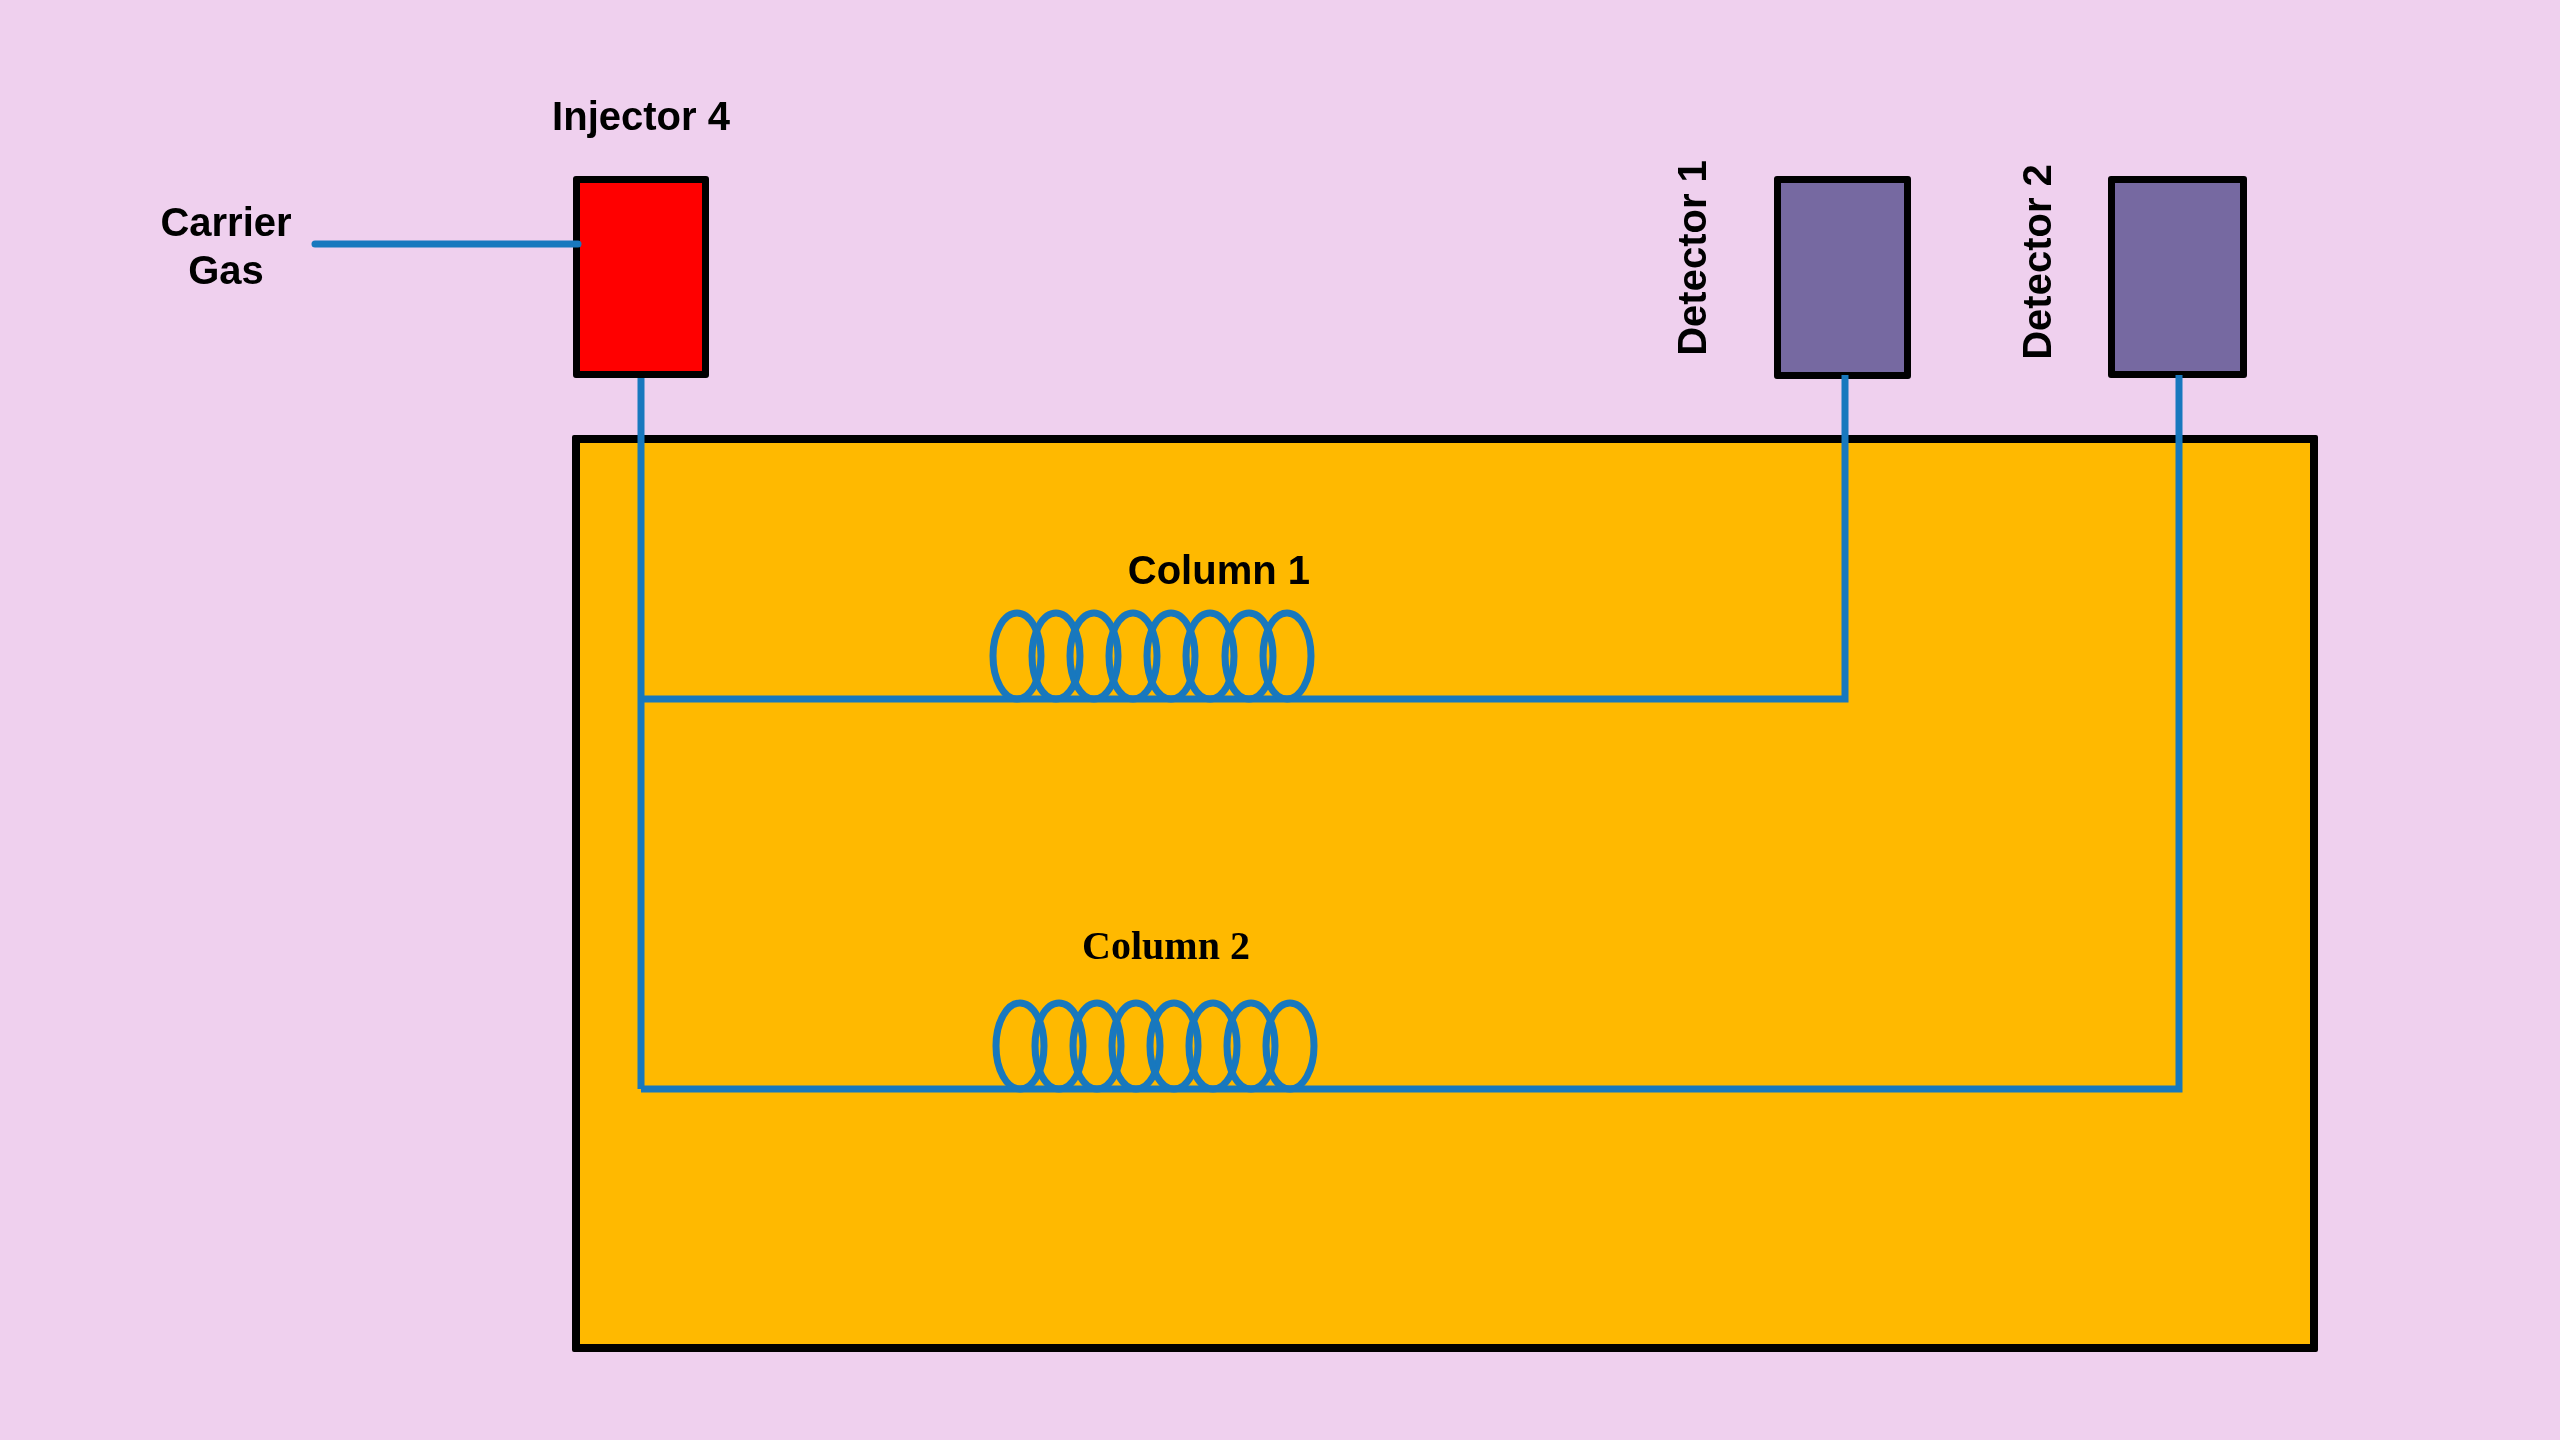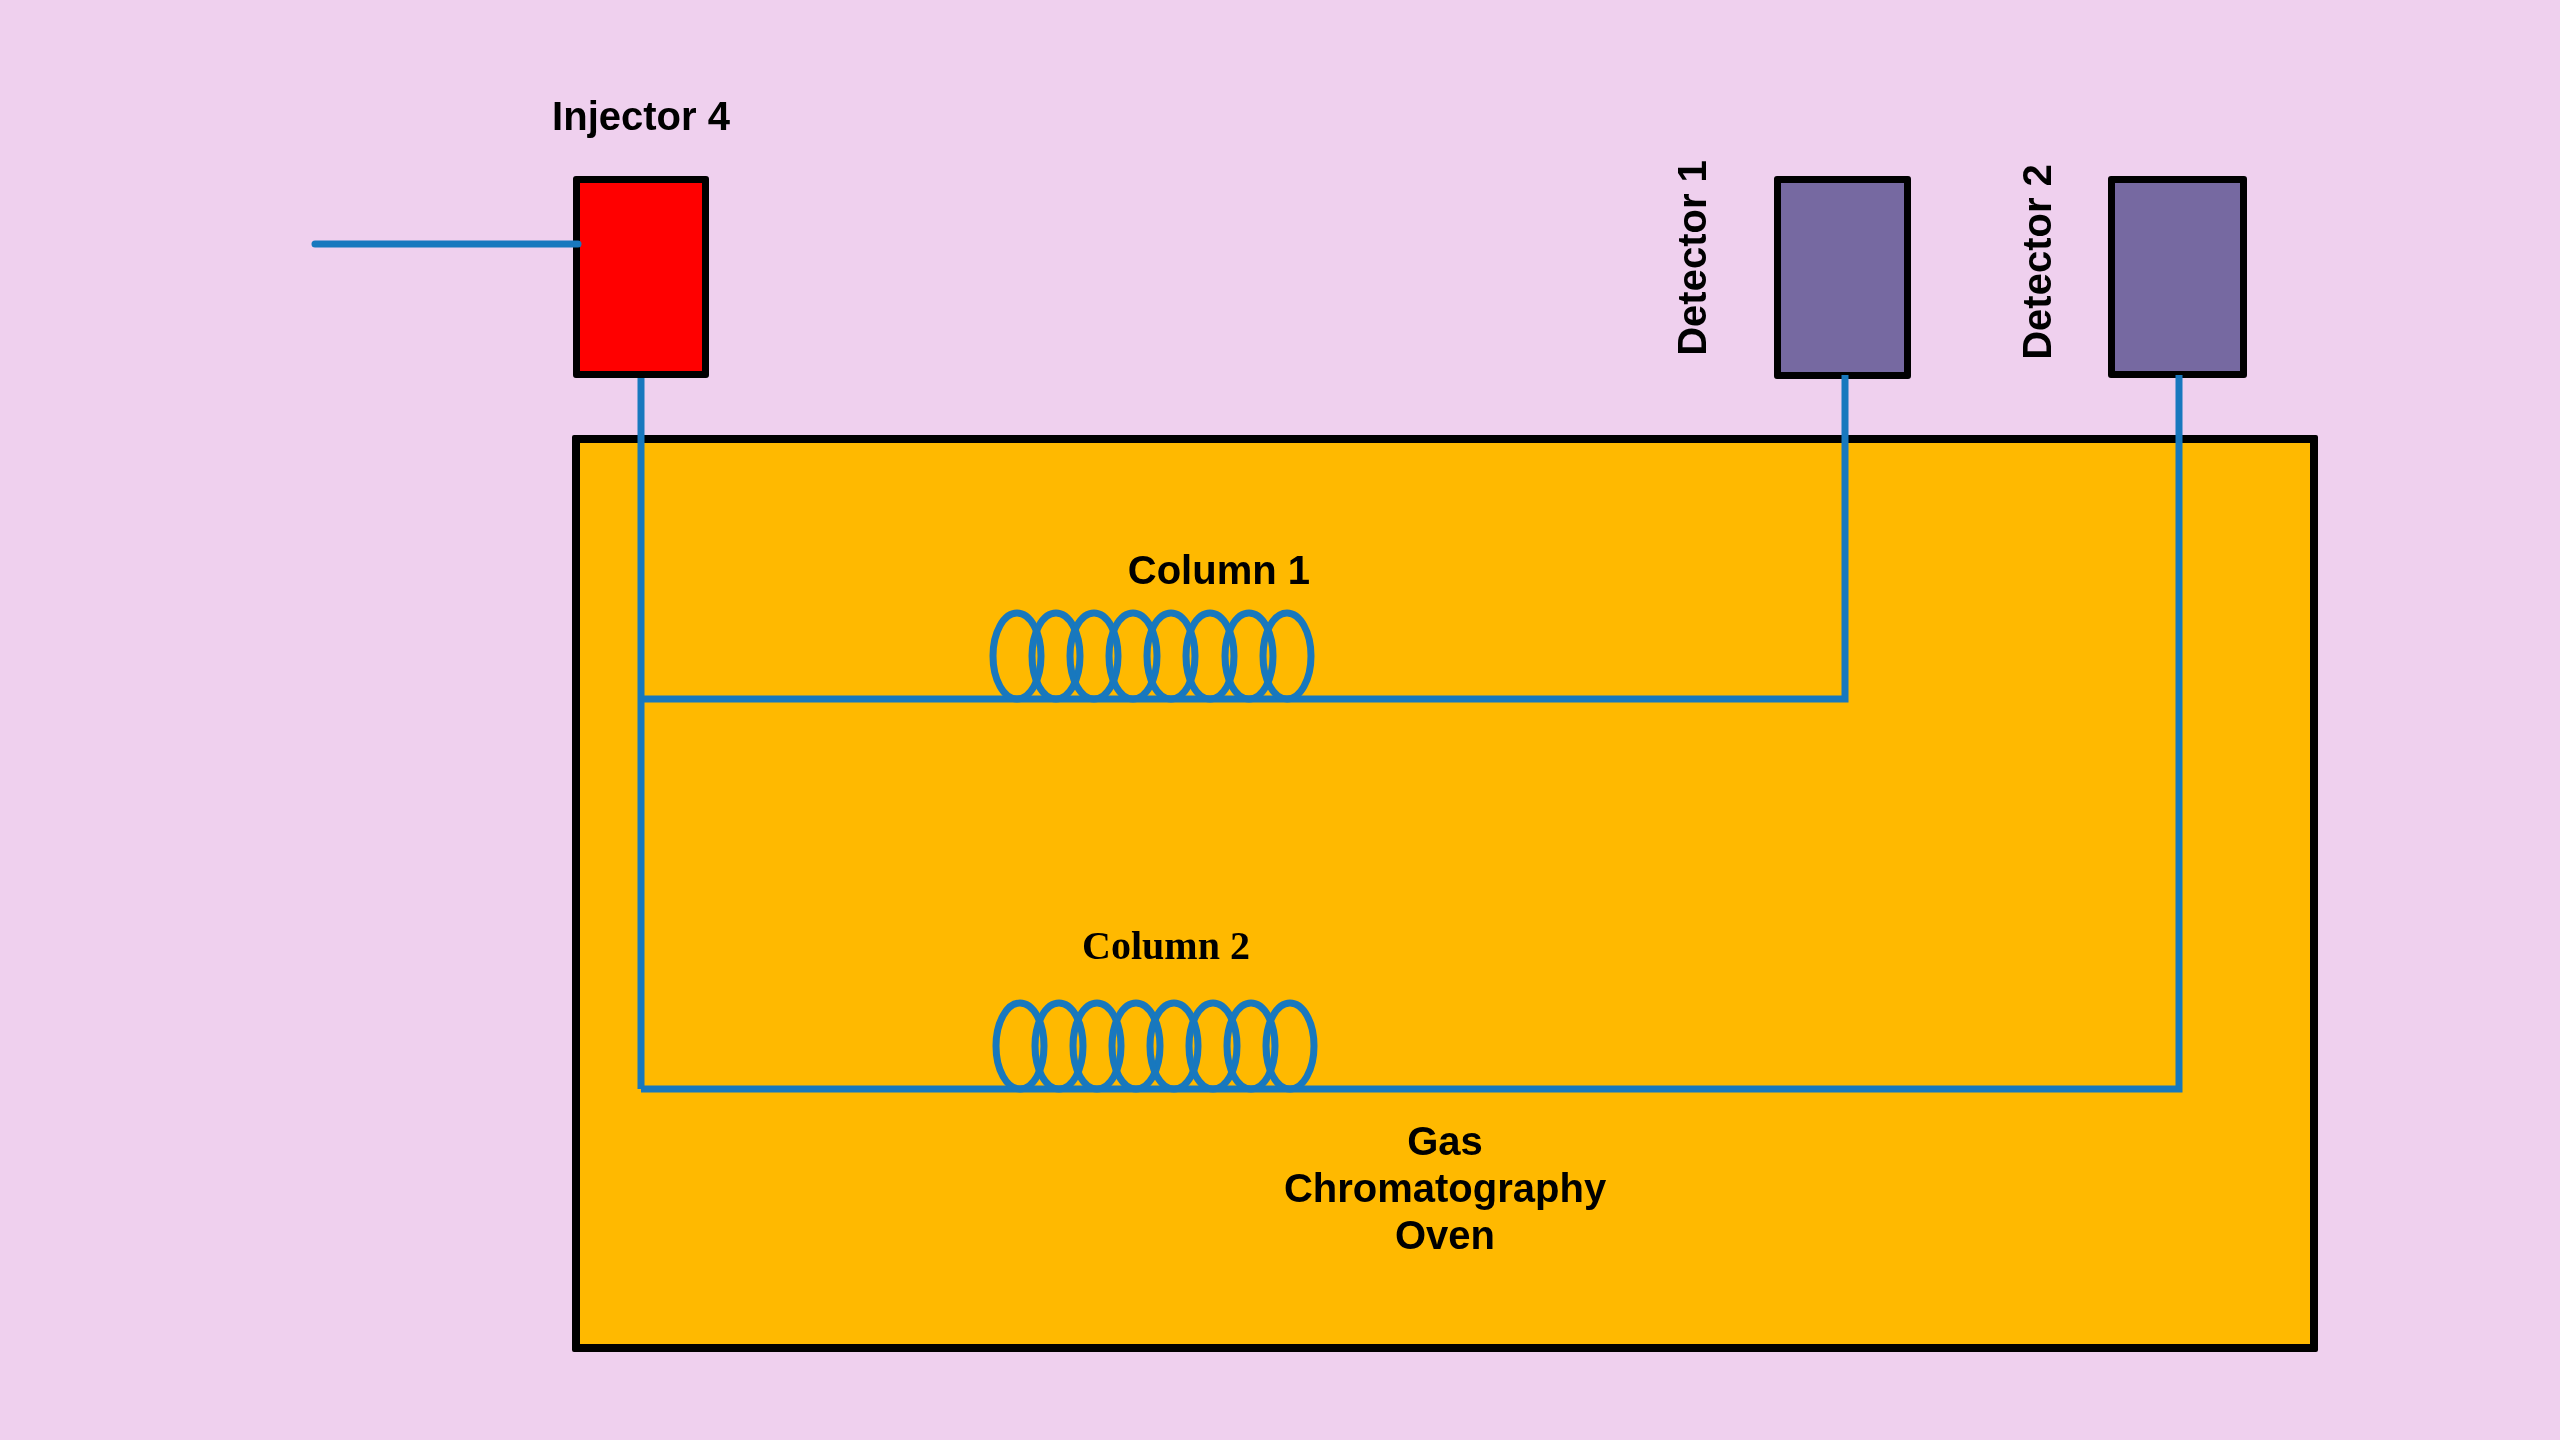--- a/index.html
+++ b/index.html
@@ -124,27 +124,27 @@
       <ellipse class="coil" cx="1059" cy="1046" rx="24" ry="43"></ellipse>
       <ellipse class="coil" cx="1097" cy="1046" rx="24" ry="43"></ellipse>
       <ellipse class="coil" cx="1136" cy="1046" rx="24" ry="43"></ellipse>
       <ellipse class="coil" cx="1174" cy="1046" rx="24" ry="43"></ellipse>
       <ellipse class="coil" cx="1213" cy="1046" rx="24" ry="43"></ellipse>
       <ellipse class="coil" cx="1251" cy="1046" rx="24" ry="43"></ellipse>
       <ellipse class="coil" cx="1290" cy="1046" rx="24" ry="43"></ellipse>
     </g>
   </svg>
 
+  <div class="label carrier-gas-label">Carrier
+Gas</div>
 
   <div class="label injector-label">Injector 4</div>
 
   <div class="label rot90 detector-label d1">Detector 1</div>
 
   <div class="label rot90 detector-label d2">Detector 2</div>
 
   <div class="label column-label c1">Column 1</div>
 
   <div class="label column-label c2">Column 2</div>
 
-  <div class="label oven-label">Gas Chromatography
-Oven</div>
 
 </div>
 
 </body></html>

